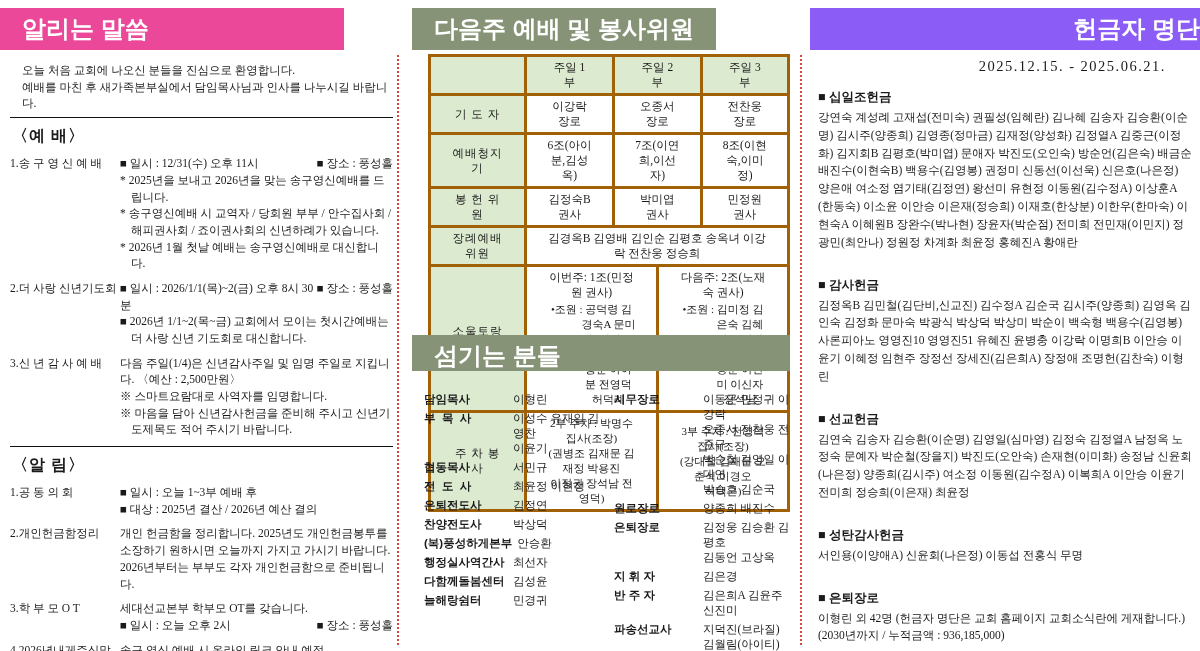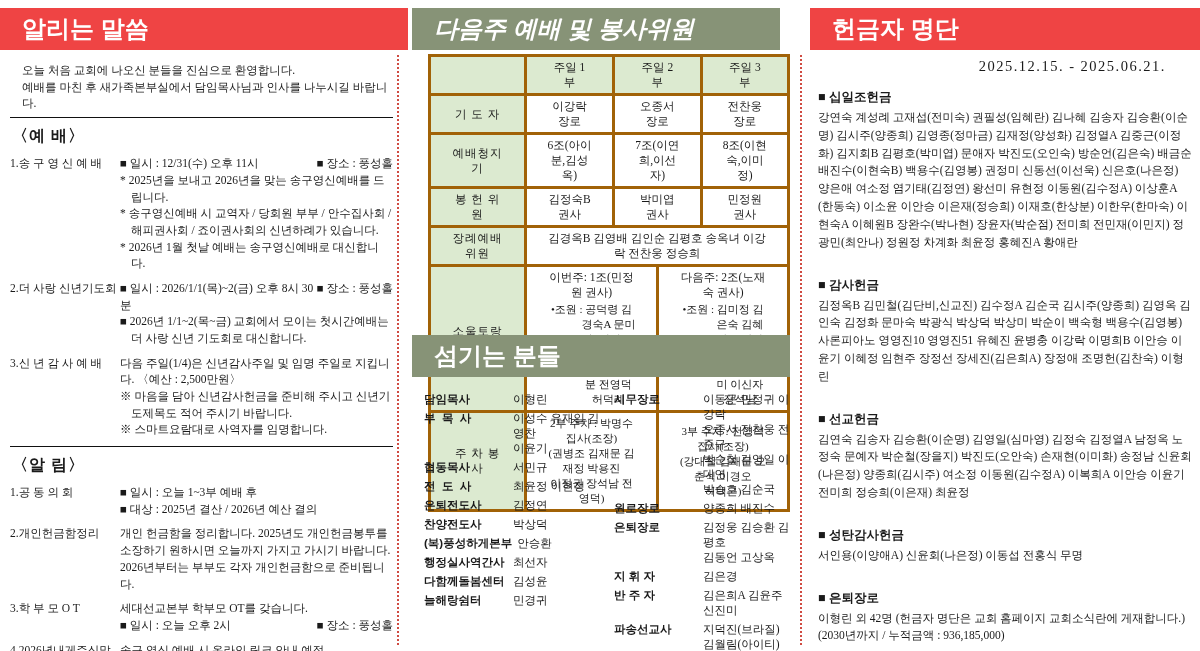--- a/index.html
+++ b/index.html
@@ -8,24 +8,24 @@
     position:relative; width:1200px; height:651px; background:#ffffff;
     overflow:hidden; font-family:"Liberation Serif","DejaVu Serif",serif;
     color:#1a1a1a; margin:0 auto;
   }
   
   .band {
     position:absolute; top:8px; height:42px; color:#fff;
     font-family:"Liberation Sans","DejaVu Sans",sans-serif;
     font-weight:bold; font-size:24px; line-height:42px; padding-left:22px;
   }
-  .band-brown { left:0;   width:408px; background:#ef4444; }
-  .band-green1{ left:412px; width:368px; background:#879377;font-style:italic; }
-  .band-slate { left:810px; width:390px; background:#ef4444; }
-  .band-green2{ position:absolute; top:335px; left:412px; width:378px; height:42px;
+  .band-brown { left:0;   width:344px; background:#ec4899; }
+  .band-green1{ left:412px; width:304px; background:#879377; }
+  .band-slate { left:810px; width:390px; background:#8b5cf6;text-align:right; }
+  .band-green2{ position:absolute; top:335px; left:412px; width:378px; height:36px;
     background:#879377; color:#fff; font-family:"Liberation Sans","DejaVu Sans",sans-serif;
     font-weight:bold; font-size:24px; line-height:42px; padding-left:22px; }
   
   .sep { position:absolute; top:55px; bottom:6px; width:0; border-left:2px dotted #d04b42; }
   .sep1 { left:397px; } .sep2 { left:800px; }
   
   .left-body { position:absolute; left:10px; top:62px; width:383px; font-size:11.5px; line-height:1.45; }
   .intro { padding-left:12px; margin-bottom:5px; }
   .rule { border-top:1.5px solid #111; margin:5px 0; }
   .sec-heading { font-weight:bold; font-size:16px; margin:6px 0 4px 2px; letter-spacing:1px; }
@@ -102,22 +102,22 @@
           <span>■ 장소 : 풍성홀</span>
         </div>
         <div class="line hang">■ 2026년 1/1~2(목~금) 교회에서 모이는 첫시간예배는 더 사랑 신년 기도회로 대신합니다.</div>
       </div>
     </div>
 
     <div class="item">
       <div class="item-label">3.신 년 감 사 예 배</div>
       <div class="item-body">
         <div class="line">다음 주일(1/4)은 신년감사주일 및 임명 주일로 지킵니다. 〈예산 : 2,500만원〉</div>
+        <div class="line hang">※ 스마트요람대로 사역자를 임명합니다.</div>
         <div class="line hang">※ 마음을 담아 신년감사헌금을 준비해 주시고 신년기도제목도 적어 주시기 바랍니다.</div>
-        <div class="line hang">※ 스마트요람대로 사역자를 임명합니다.</div>
       </div>
     </div>
 
     <div class="rule"></div>
 
     <div class="sec-heading">〈알      림〉</div>
 
     <div class="item">
       <div class="item-label">1.공   동   의   회</div>
       <div class="item-body">

